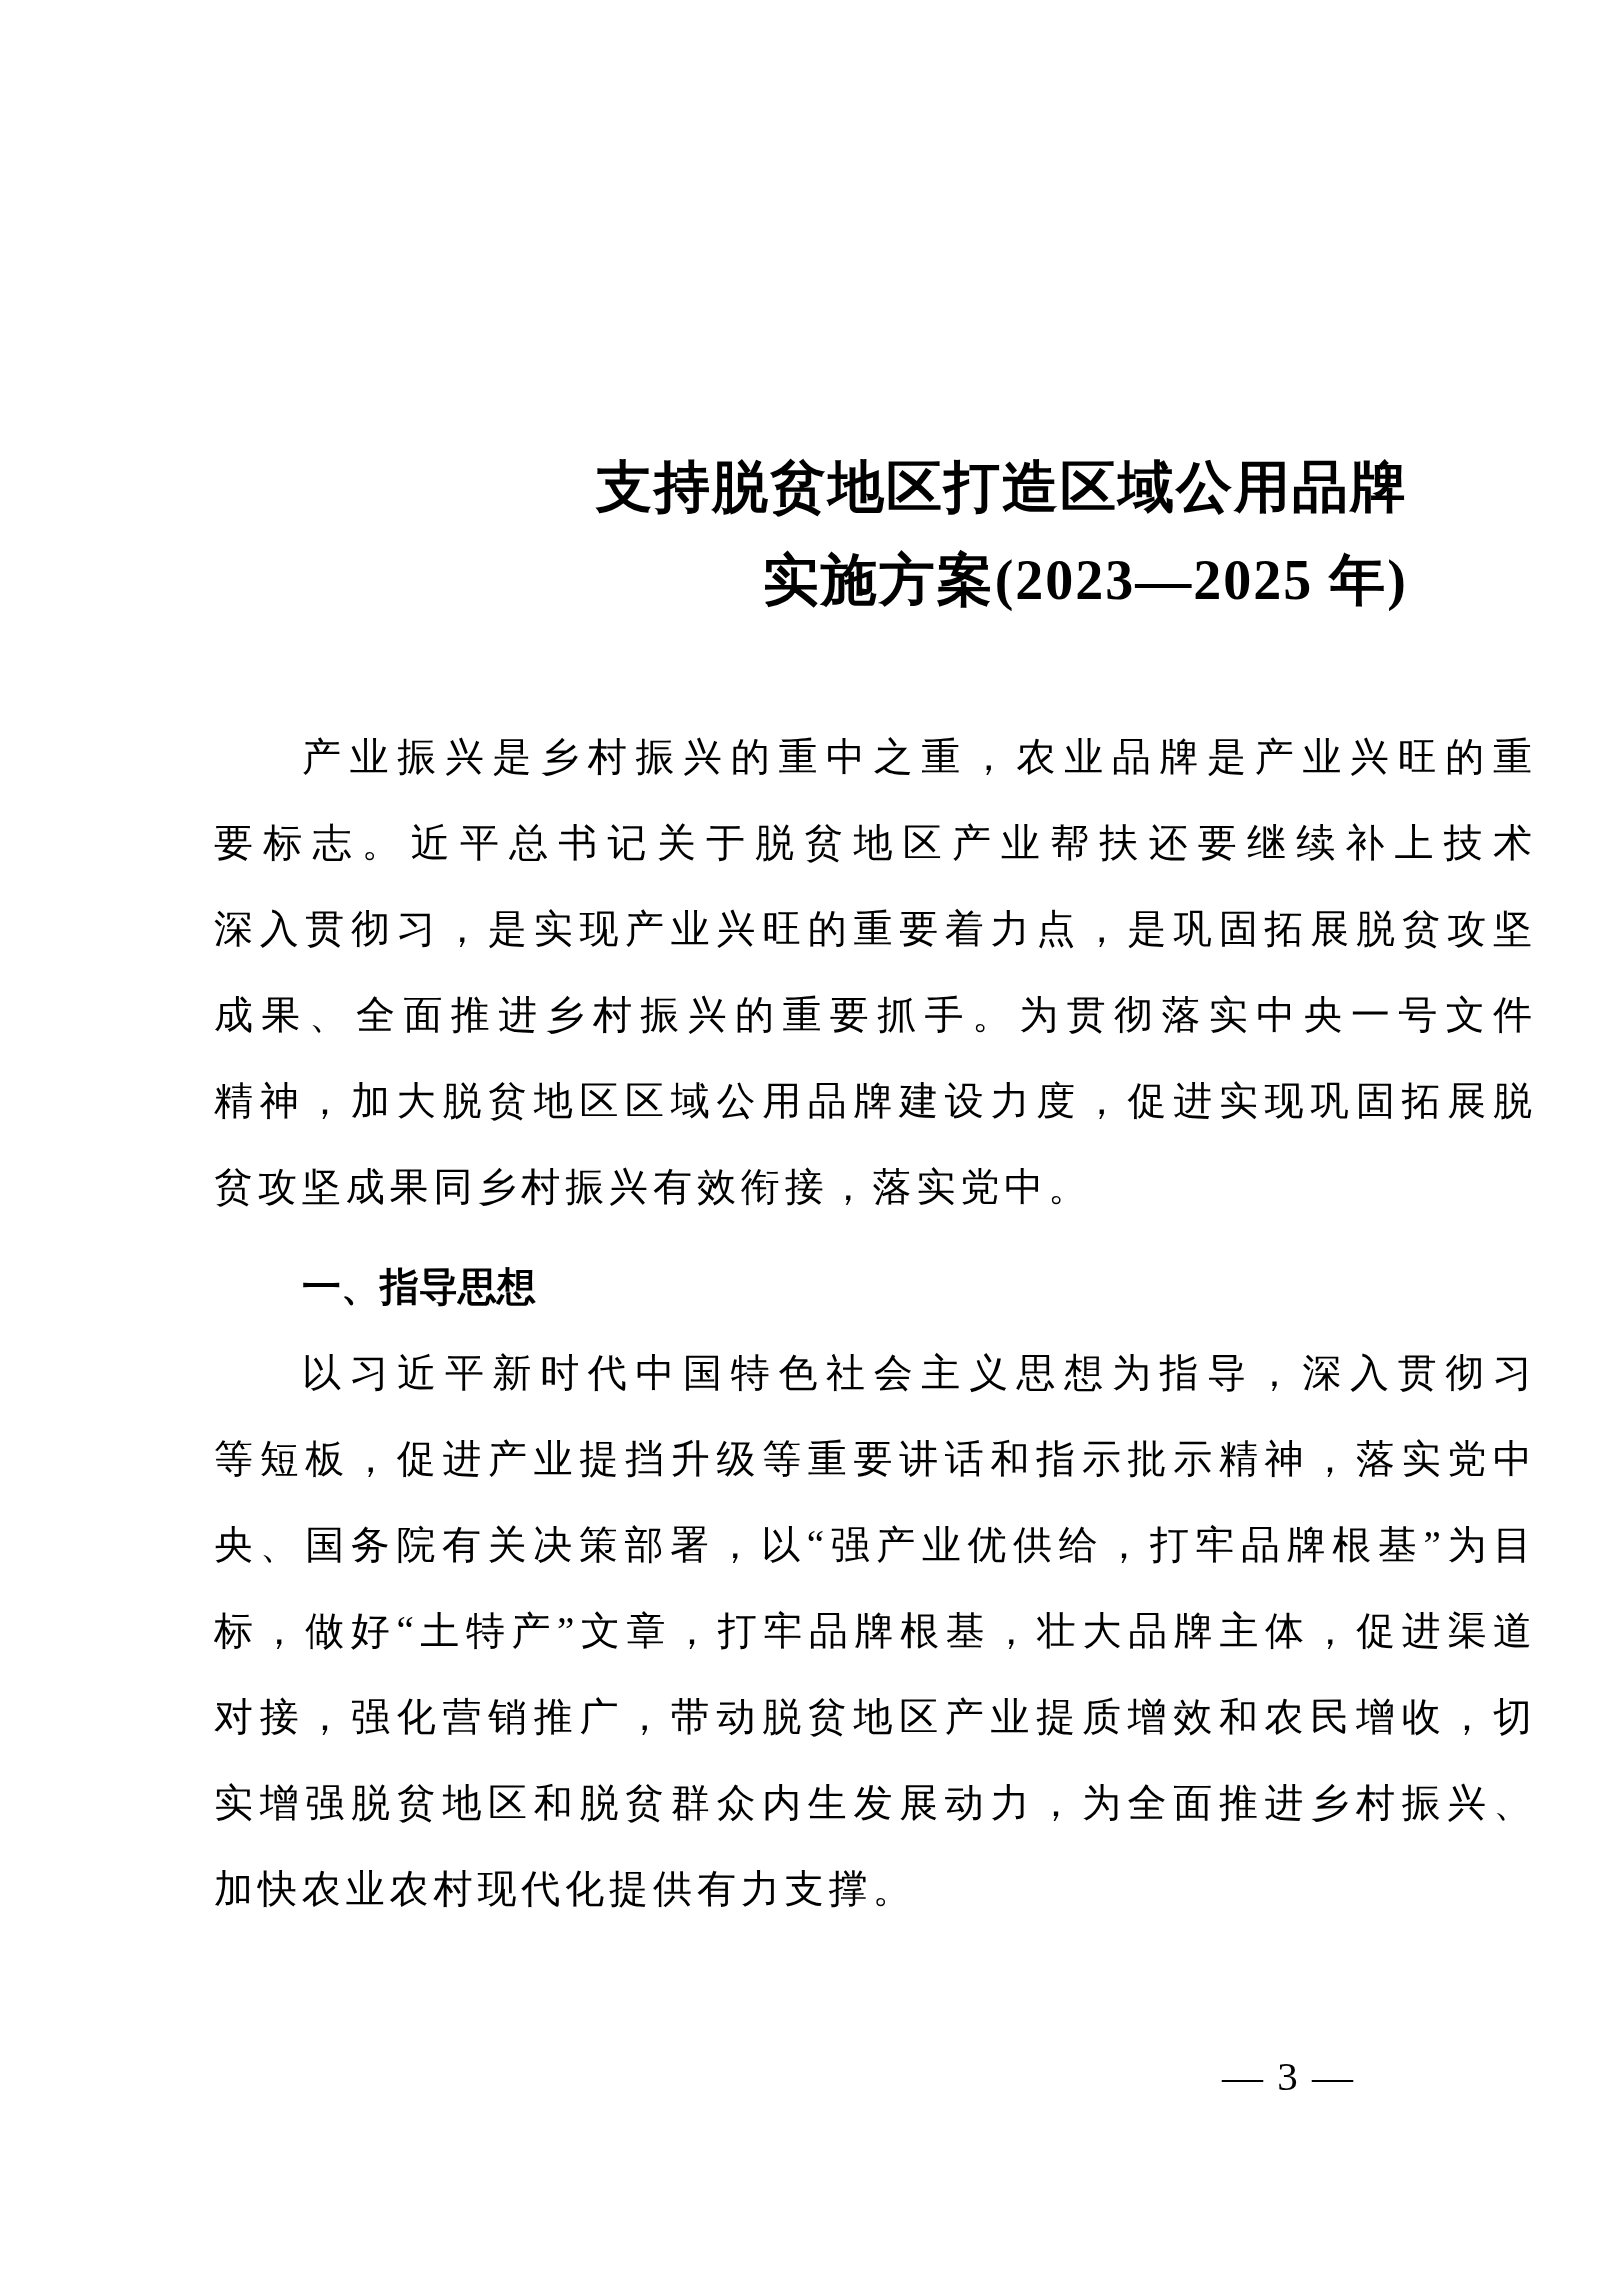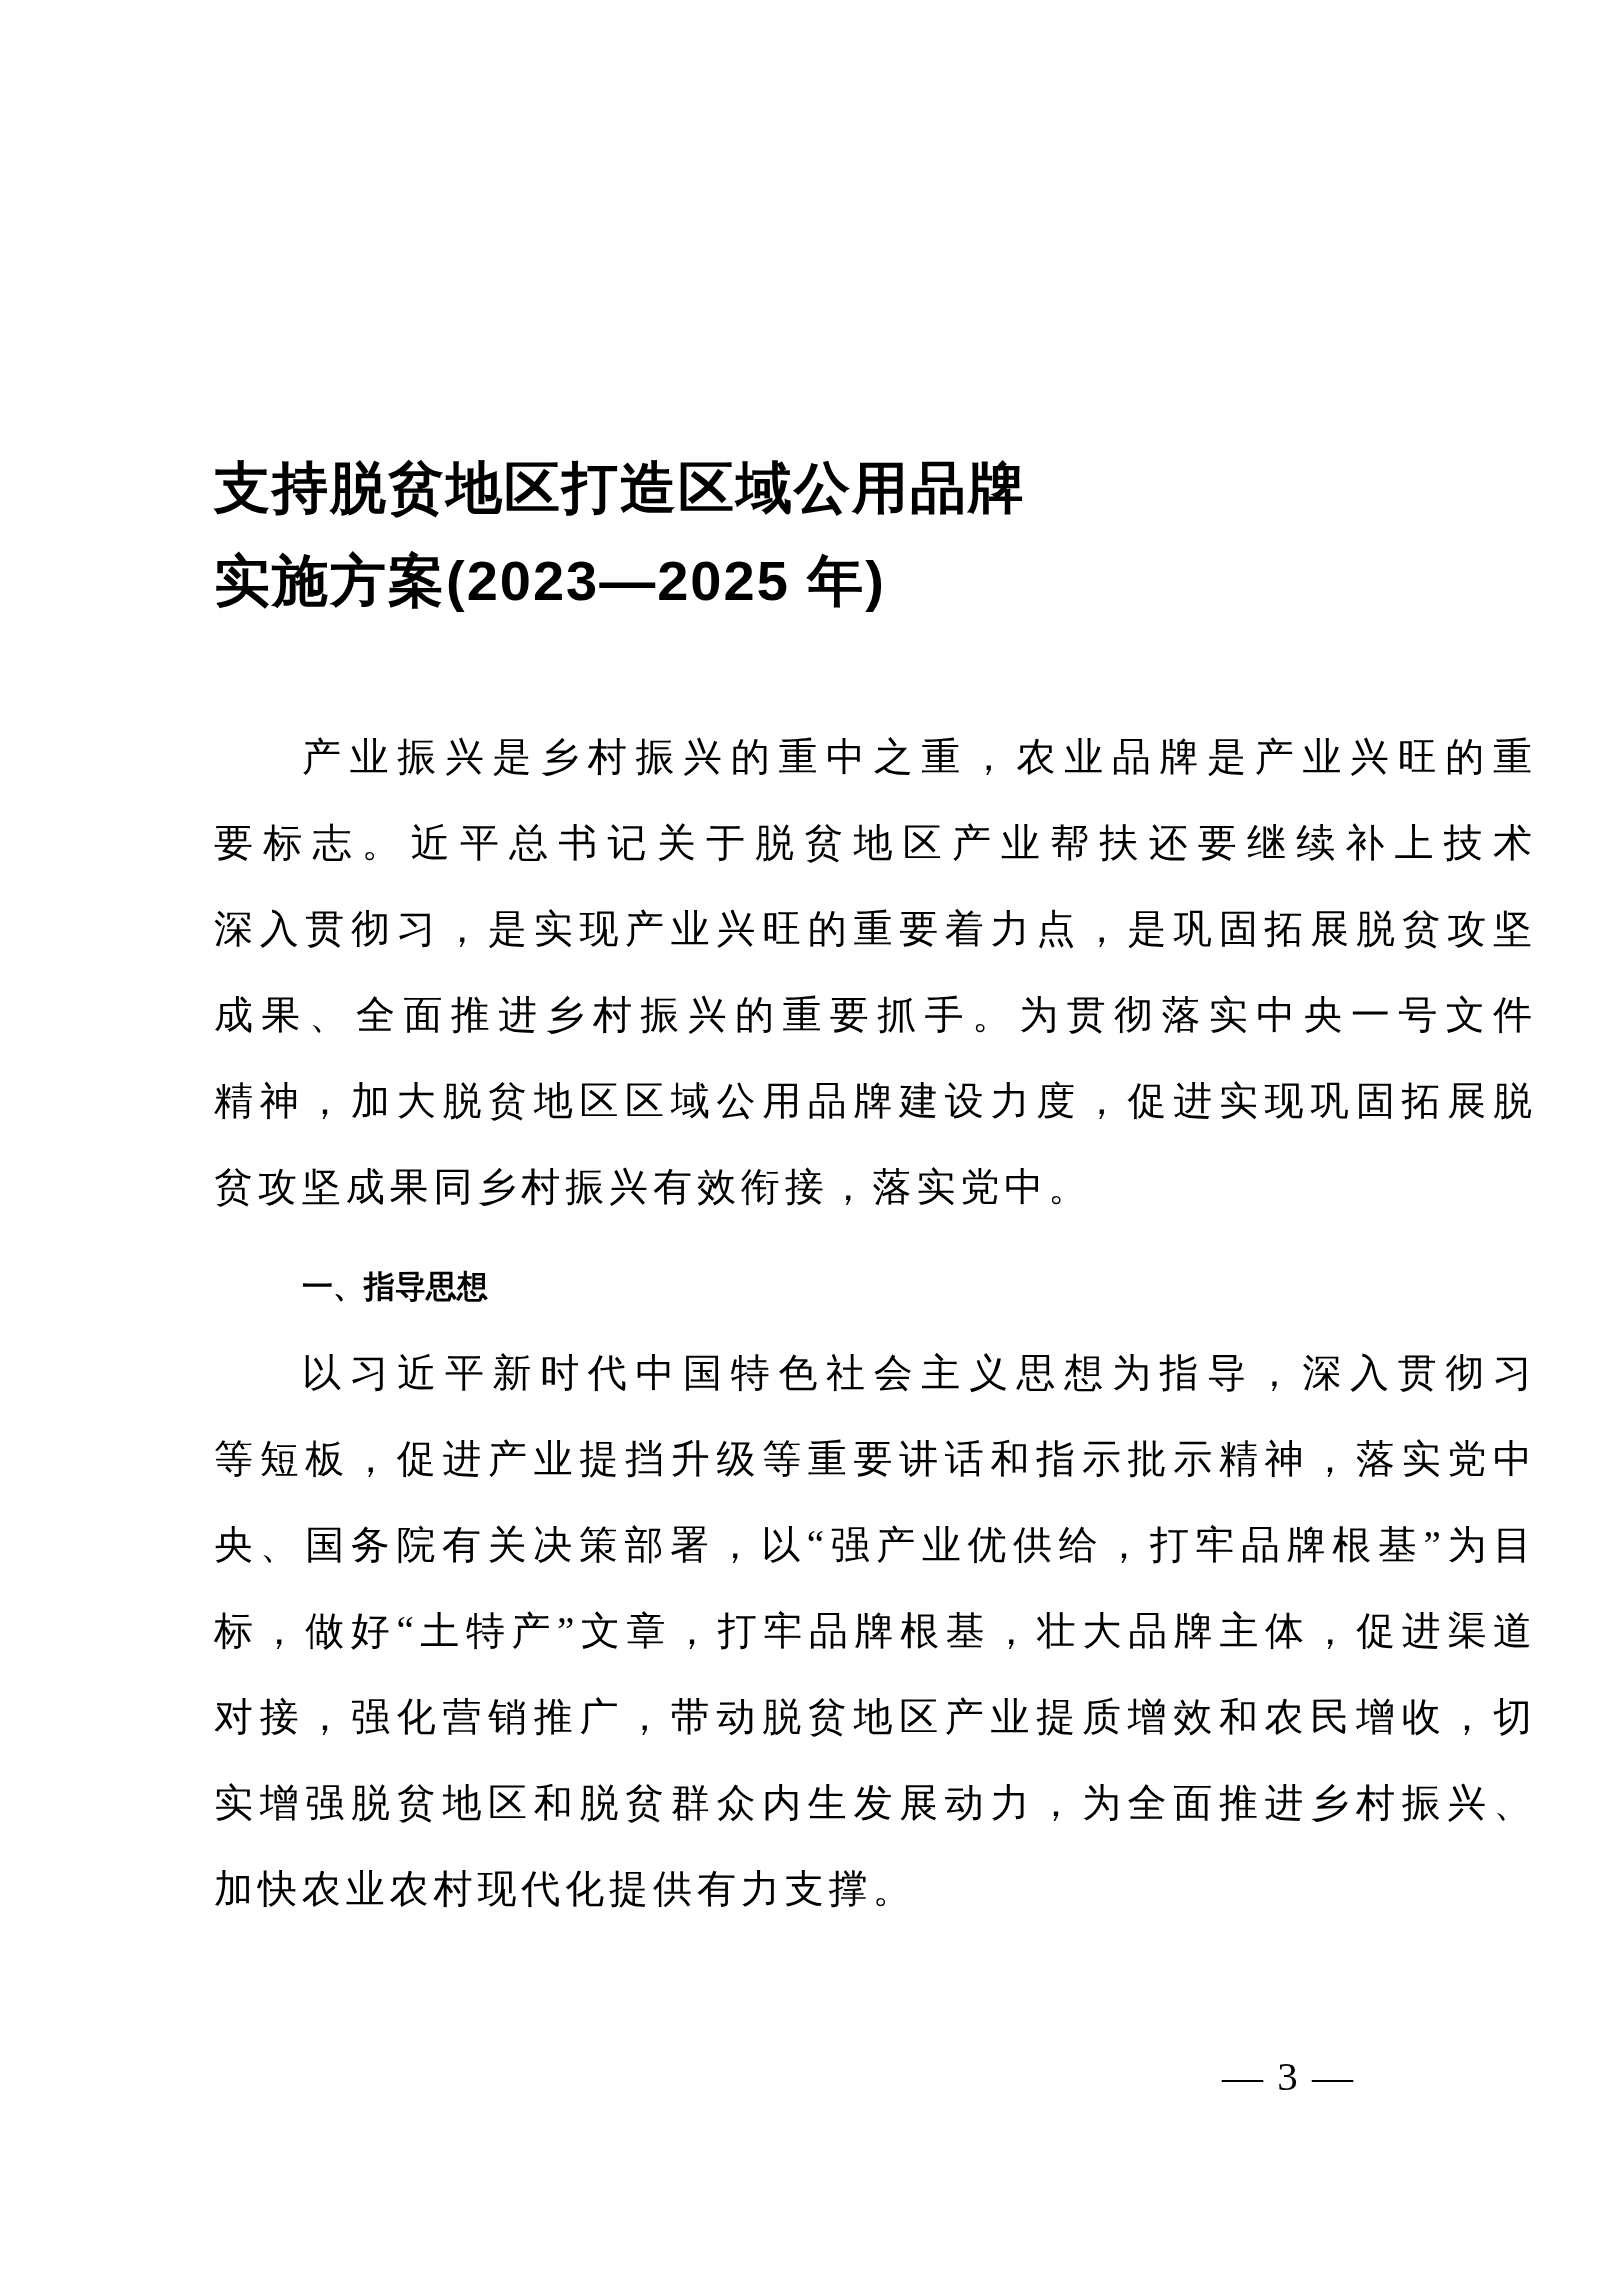--- a/index.html
+++ b/index.html
@@ -16,22 +16,22 @@
   }
   .page {
     position: relative;
     width: 1621px;
     height: 2293px;
     background: #ffffff;
     overflow: hidden;
   }
   .title-block {
     margin: 441px 213px 0 214px;
-    text-align: left;
-    font-family: Liberation Sans, sans-serif;
+    text-align: right;
+    font-family: Liberation Serif, serif;
     font-weight: 700;
     font-size: 56px;
     line-height: 93px;
     letter-spacing: 2px;
   }
   .body-block {
     margin: 87px 89px 0 214px;
     font-family: "Liberation Serif", "DejaVu Serif", serif;
     font-size: 39px;
     line-height: 86px;
@@ -44,21 +44,21 @@
   .line.indent {
     text-indent: 88px;
   }
   .line.last {
     text-align-last: left;
     letter-spacing: 4.9px;
   }
   .heading {
     font-family: "Liberation Sans", "DejaVu Sans", sans-serif;
     font-weight: 700;
-    font-size: 31px;
+    font-size: 39px;
     line-height: 86px;
     margin-top: 13.7px;
     text-indent: 88px;
     text-align: right;
     text-align-last: left;
   }
   .footer {
     position: absolute;
     top: 2056px;
     left: 1222px;

